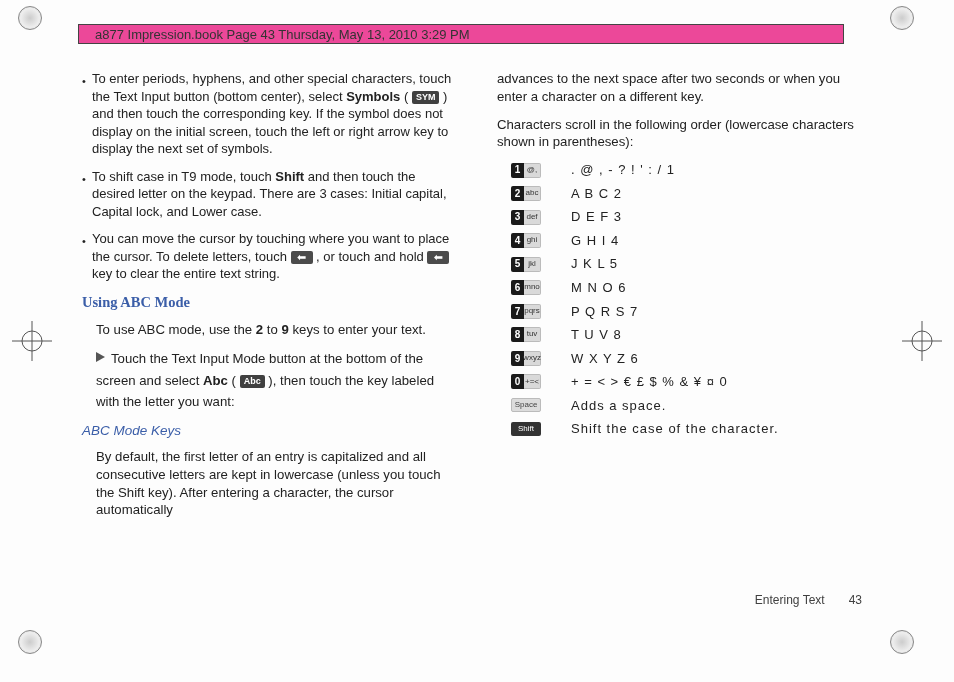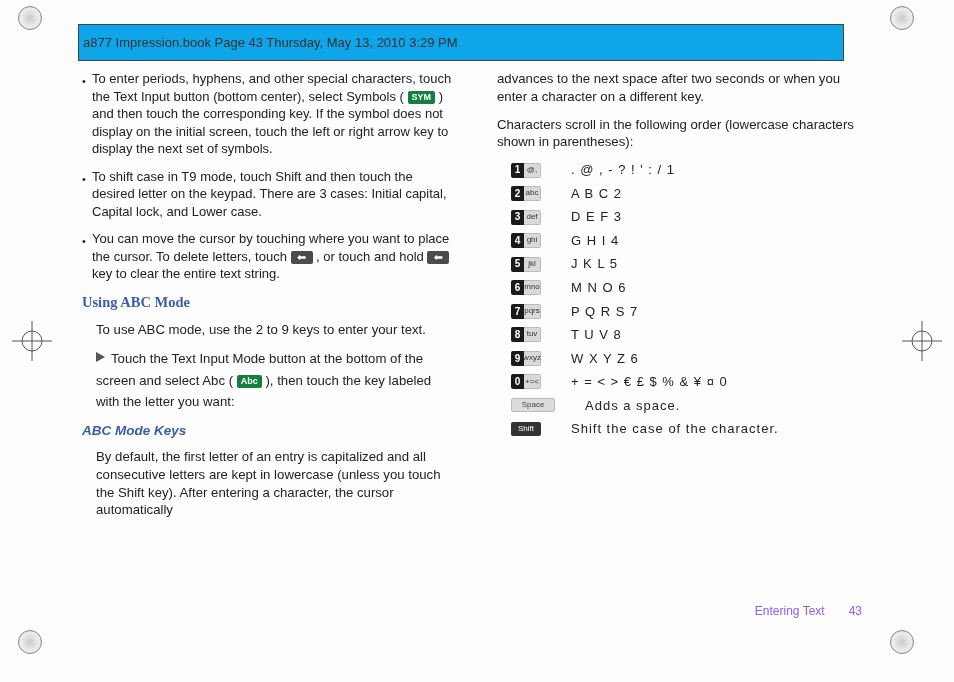--- a/index.html
+++ b/index.html
@@ -34,28 +34,28 @@
   }
   .reg-mark svg { width: 40px; height: 40px; }
   .reg-left { left: 12px; top: 50%; transform: translateY(-50%); }
   .reg-right { right: 12px; top: 50%; transform: translateY(-50%); }
 
   .header-line {
     position: absolute;
     top: 24px;
     left: 78px;
     right: 110px;
-    height: 37px;
+    height: 20px;
     border: 1px solid #444;
     display: flex;
     align-items: center;
-    padding-left: 4px;
+    padding-left: 16px;
     font-size: 13px;
     color: #333;
-    background: #0ea5e9;
+    background: #ec4899;
   }
 
   .page {
     position: absolute;
     top: 70px;
     left: 82px;
     right: 82px;
     bottom: 52px;
     display: flex;
     gap: 40px;
@@ -75,54 +75,54 @@
     width: 10px;
     flex-shrink: 0;
     padding-top: 2px;
   }
   .bullet .dot::before {
     content: "•";
     font-size: 11px;
   }
   .bullet-content { flex: 1; }
   .condensed { font-stretch: condensed; font-family: "Arial Narrow", Arial, sans-serif; font-size: 13px; }
-  .condensed b, b { font-weight: 400; }
+  .condensed b, b { font-weight: 700; }
 
   .heading-blue {
     color: #3b5ea8;
     font-weight: 700;
     font-size: 14.5px;
     margin: 8px 0 8px 0;
     font-family: Liberation Serif, serif;
   }
   .sub-blue-italic {
     color: #3b5ea8;
     font-style: italic;
-    font-weight: 700;
+    font-weight: 400;
     font-size: 13.5px;
     margin: 10px 0 6px 0;
   }
 
   .para { margin-bottom: 10px; }
   .indent1 { margin-left: 14px; margin-top: 8px; }
   .indent2 { margin-left: 40px; }
 
   .tri {
     display: inline-block;
     width: 0; height: 0;
     border-top: 5px solid transparent;
     border-bottom: 5px solid transparent;
     border-left: 9px solid #555;
     margin-right: 6px;
     vertical-align: 1px;
   }
 
   .key-icon {
     display: inline-block;
-    background: #15803d;
+    background: #404040;
     color: #fff;
     font-size: 9px;
     font-weight: 700;
     border-radius: 2px;
     padding: 1px 4px;
     vertical-align: 1px;
     line-height: 11px;
     min-width: 22px;
     text-align: right;
   }
@@ -166,21 +166,21 @@
     width: 17px; height: 15px;
     background: #d9d9d9;
     color: #333;
     font-size: 8px;
     display: flex; align-items: center; justify-content: center;
     border-top-right-radius: 2px; border-bottom-right-radius: 2px;
     border: 1px solid #bbb;
     border-left: none;
   }
   .keycap.space {
-    width: 44px; height: 14px;
+    width: 30px; height: 14px;
     background: #dcdcdc;
     border: 1px solid #bbb;
     border-radius: 2px;
     font-size: 8px; color: #444;
     display: flex; align-items: center; justify-content: center;
   }
   .keycap.shift {
     width: 30px; height: 14px;
     background: #333;
     color: #fff;
@@ -189,24 +189,24 @@
     display: flex; align-items: center; justify-content: center;
   }
   .key-chars {
     font-size: 13px;
     letter-spacing: 1px;
     font-family: Arial, sans-serif;
   }
 
   .footer {
     position: absolute;
-    bottom: 64px;
+    bottom: 75px;
     right: 92px;
     font-size: 12px;
-    color: #8b5cf6;
+    color: #404040;
     display: flex;
     gap: 24px;
   }
 </style>
 </head>
 <body>
 
 <div class="crop-mark tl">
     <div class="circle"></div>
   </div>

